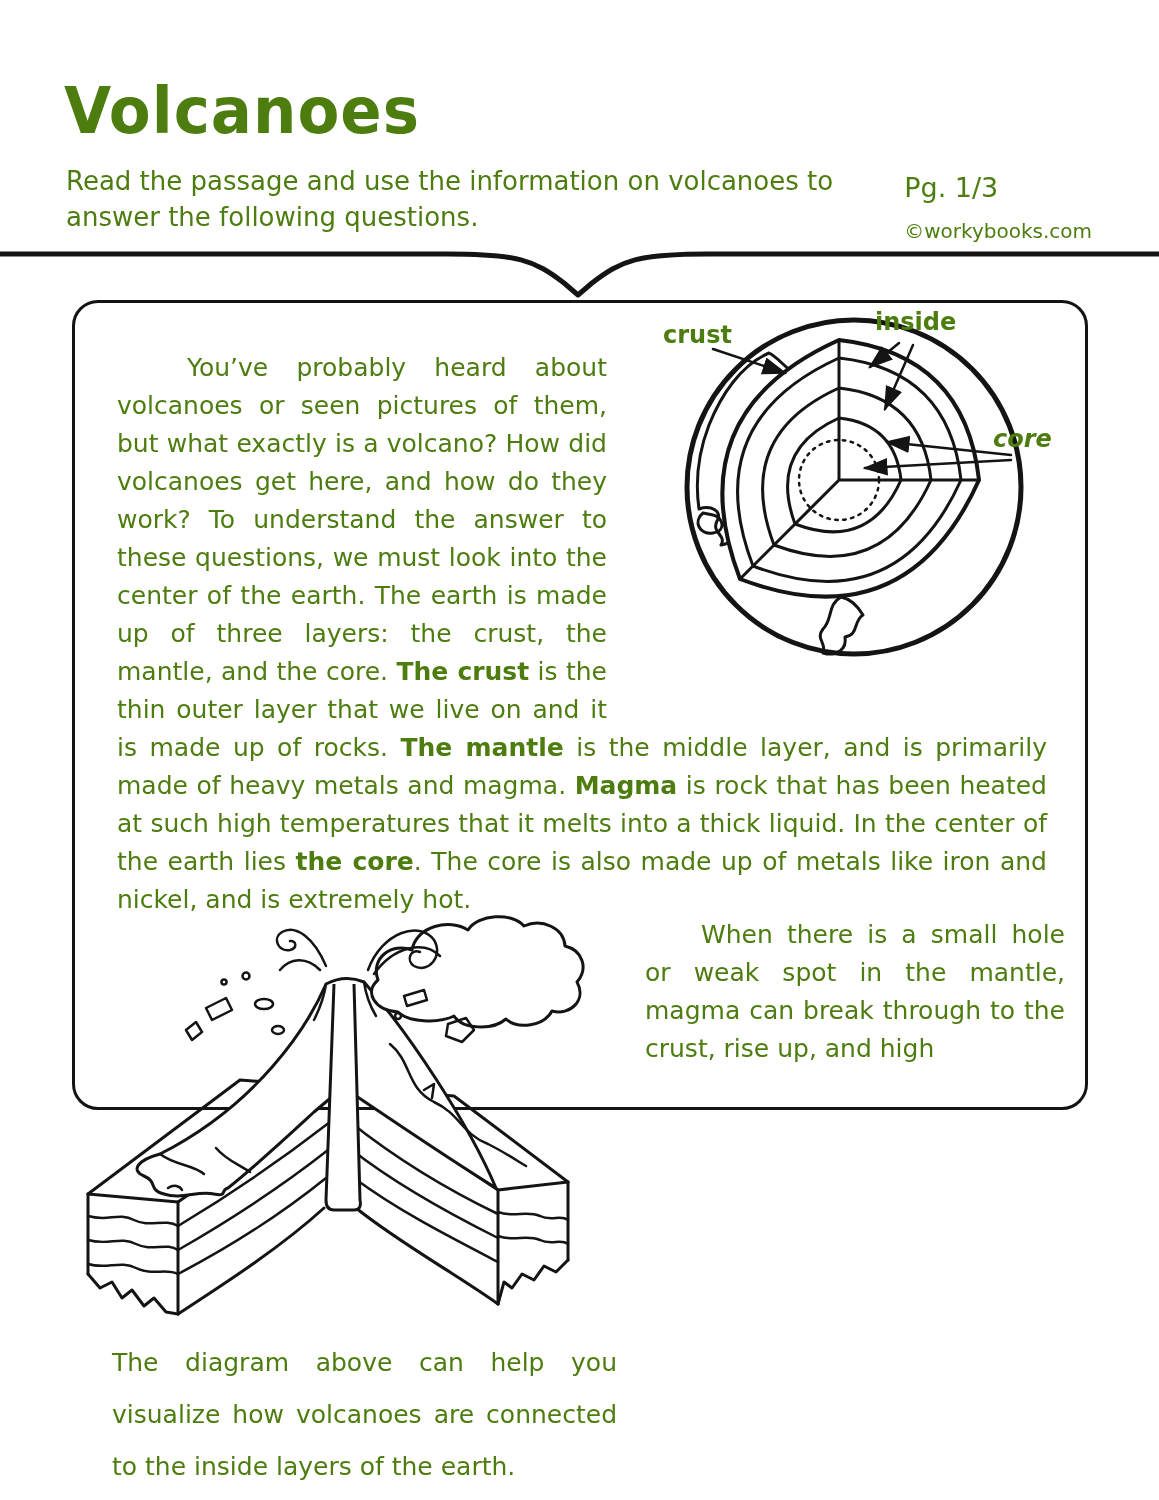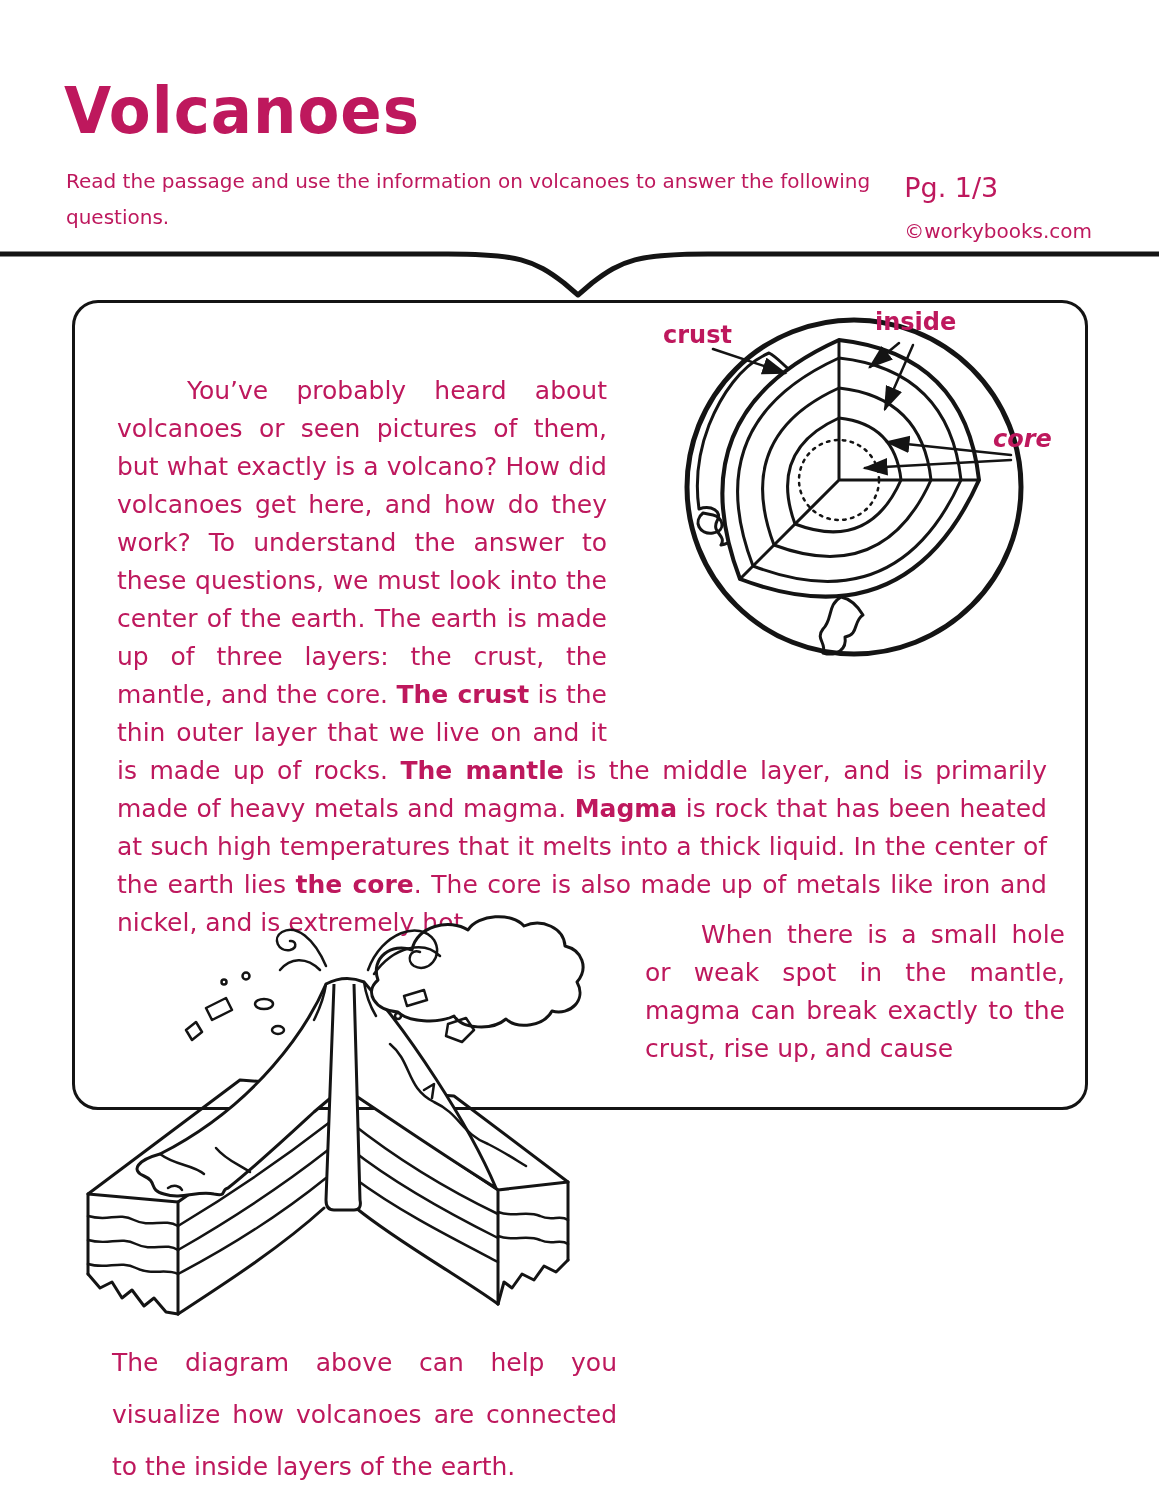--- a/index.html
+++ b/index.html
@@ -1,27 +1,27 @@
 <!DOCTYPE html>
 <html><head>
 <meta charset="utf-8">
 <style>
   html,body{margin:0;padding:0;background:#fff;}
   .page{position:relative;width:1159px;height:1500px;background:#fff;overflow:hidden;
-        font-family:"DejaVu Sans",sans-serif;color:#be185d;}
+        font-family:"DejaVu Sans",sans-serif;color:#4d7c0f;}
   .title{position:absolute;left:64px;top:74px;font-size:61px;font-weight:800;
          letter-spacing:1px;transform:scaleY(1.04);transform-origin:left top;}
-  .instructions{position:absolute;left:66px;top:163px;width:850px;font-size:20px;line-height:36px;}
+  .instructions{position:absolute;left:66px;top:163px;width:850px;font-size:26px;line-height:36px;}
   .header-right{position:absolute;right:67px;top:172px;text-align:left;}
   .page-label{font-size:27px;}
   .copyright{font-size:20px;margin-top:16px;}
   .divider{position:absolute;left:0;top:250px;}
   .passage-box{position:absolute;left:72px;top:300px;width:1016px;height:810px;
                border:3px solid #141414;border-radius:26px;box-sizing:border-box;
-               padding:69px 38px 0 42px;z-index:1;}
+               padding:46px 38px 0 42px;z-index:1;}
   .body-text{font-size:25px;line-height:38px;text-align:justify;}
   .para1{text-indent:70px;}
   .earth-spacer{float:right;width:440px;height:345px;}
   .earth-wrap{position:absolute;right:4px;top:2px;width:430px;height:356px;}
   .earth-label{position:absolute;font-size:24px;font-weight:bold;}
   .volcano-wrap{position:absolute;left:68px;top:912px;width:524px;height:410px;z-index:3;}
   .para2{position:absolute;left:645px;top:916px;width:420px;z-index:2;text-indent:56px;}
   .caption{position:absolute;left:112px;top:1337px;width:505px;font-size:25px;
            line-height:52px;text-align:justify;}
   b{font-weight:bold;margin-top:12px;}
@@ -76,21 +76,21 @@
       <div class="earth-label" style="left:224px;top:3px;">inside</div>
       <div class="earth-label" style="left:342px;top:120px;font-style:italic;">core</div>
     </div>
 
     <div class="body-text para1">
       <span class="earth-spacer"></span>
       <span><span>You’ve probably heard about volcanoes or seen pictures of them, but what exactly is a volcano? How did volcanoes get here, and how do they work? To understand the answer to these questions, we must look into the center of the earth. The earth is made up of three layers: the crust, the mantle, and the core. </span><b>The crust</b><span> is the thin outer layer that we live on and it is made up of rocks. </span><b>The mantle</b><span> is the middle layer, and is primarily made of heavy metals and magma. </span><b>Magma</b><span> is rock that has been heated at such high temperatures that it melts into a thick liquid. In the center of the earth lies </span><b>the core</b><span>. The core is also made up of metals like iron and nickel, and is extremely hot.</span></span>
     </div>
   </div>
 
-  <div class="body-text para2">When there is a small hole or weak spot in the mantle, magma can break exactly to the crust, rise up, and cause</div>
+  <div class="body-text para2">When there is a small hole or weak spot in the mantle, magma can break through to the crust, rise up, and high</div>
 
   <div class="volcano-wrap">
     <svg width="524" height="410" viewBox="0 0 524 410">
 
       <path class="ln" d="M20,282 L172,168 M500,270 L386,184 M172,168 L386,184"></path>
 
       <path class="ln" d="M110,290 L270,178 M430,278 L274,174"></path>
 
       <path class="ln" d="M20,282 L110,290 M20,282 L20,362 M110,290 L110,402"></path>
       <path class="ln" style="stroke-width:2.5" d="M20,304 C40,310 50,300 66,308 C82,316 96,306 110,314 M20,328 C40,334 52,324 68,332 C84,340 98,330 110,338 M20,352 C38,358 52,348 68,356 C84,364 98,356 110,362"></path>

